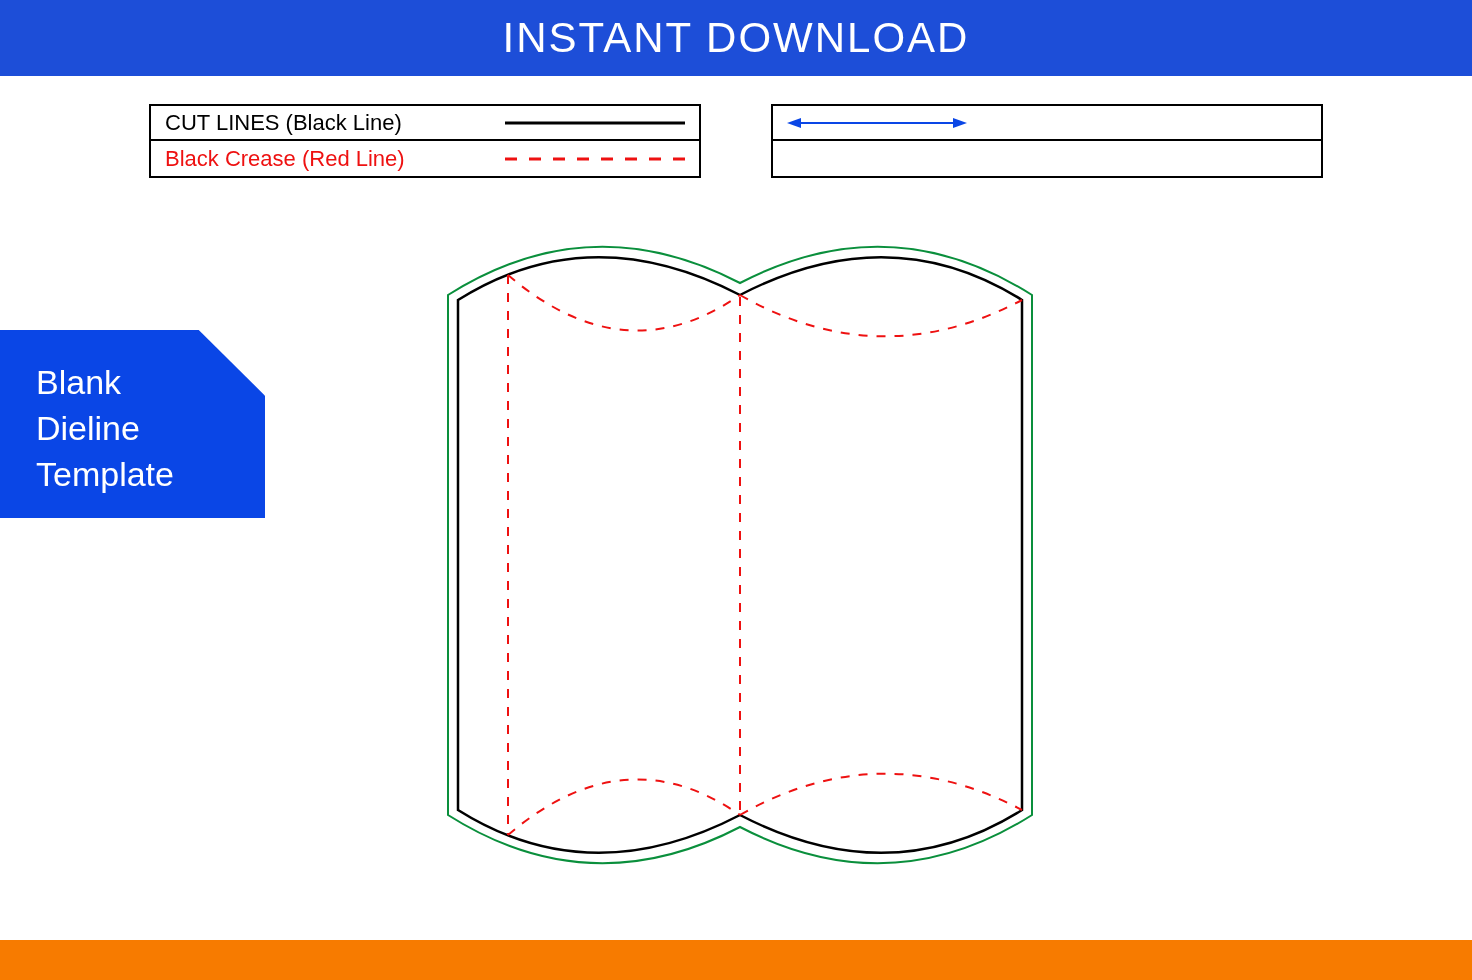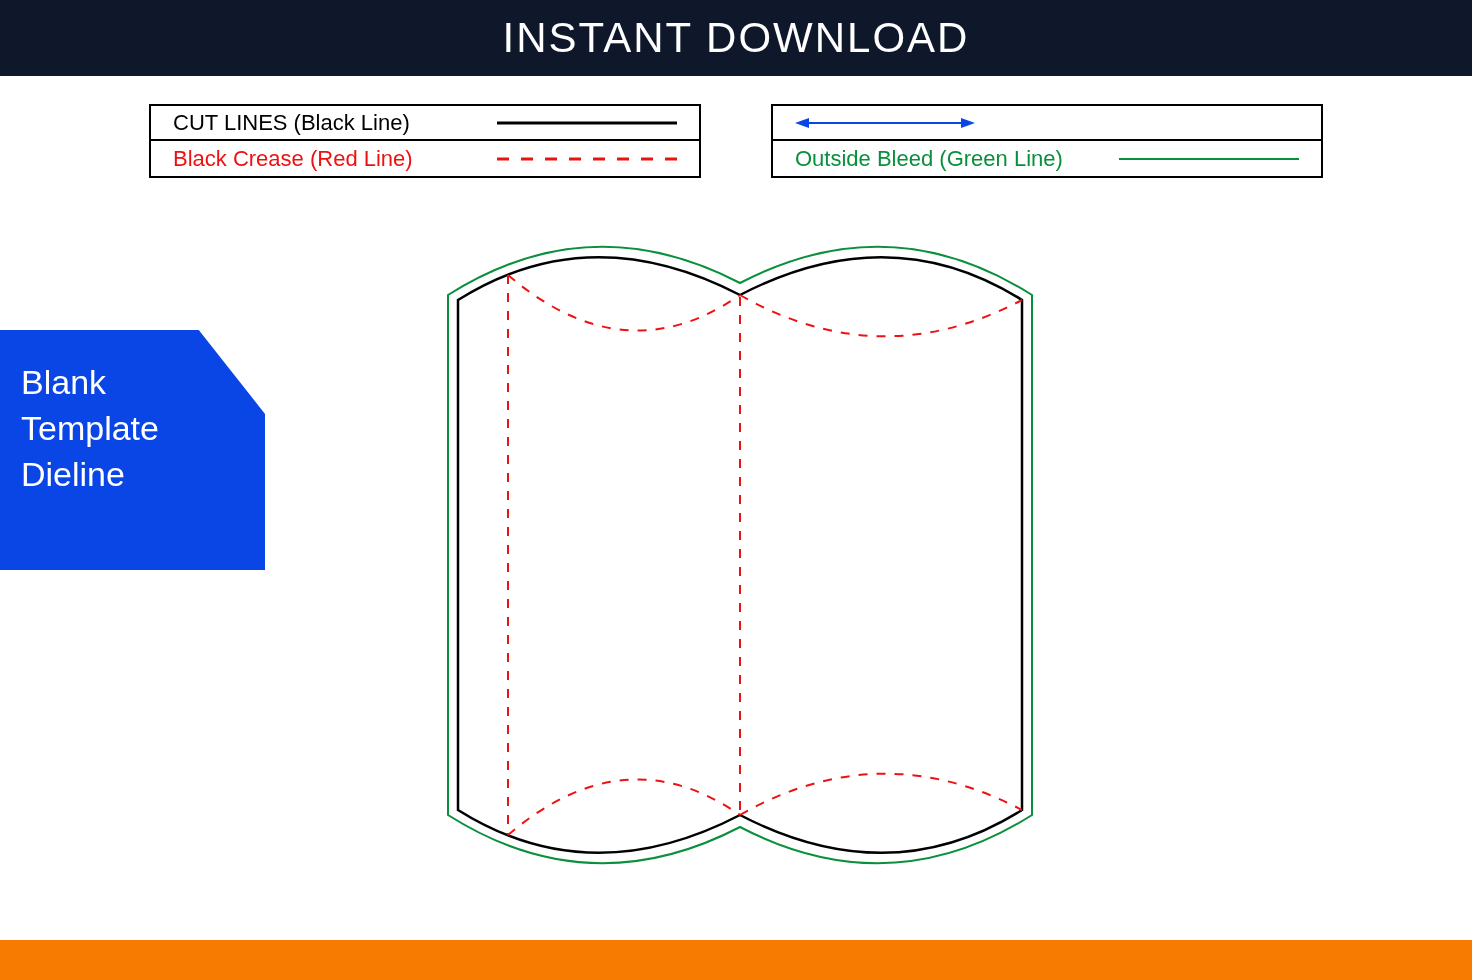--- a/index.html
+++ b/index.html
@@ -7,21 +7,21 @@
     width: 1472px;
     height: 980px;
     background: #ffffff;
     font-family: Arial, Helvetica, sans-serif;
     position: relative;
     overflow: hidden;
   }
   .top-banner {
     width: 100%;
     height: 76px;
-    background: #0f172a;
+    background: #1d4ed8;
     display: flex;
     align-items: center;
     justify-content: center;
   }
   .top-banner-text {
     color: #ffffff;
     font-size: 42px;
     font-weight: 500;
     letter-spacing: 2px;
   }
@@ -40,42 +40,42 @@
     margin-top: 28px;
   }
   .legend-box {
     width: 552px;
     border: 2px solid #000;
   }
   .legend-row {
     height: 35px;
     display: flex;
     align-items: center;
-    padding: 0 22px;
+    padding: 0 14px;
     font-size: 22px;
   }
   .legend-row:first-child { border-bottom: 2px solid #000; }
   .legend-label { flex: 1; }
   .legend-sample {
     width: 180px;
     display: flex;
     align-items: center;
     justify-content: center;
   }
   .side-label {
     position: absolute;
     left: 0;
     top: 330px;
     width: 265px;
-    height: 240px;
+    height: 188px;
     background: #0a46e6;
     color: #fff;
     font-size: 34px;
     font-weight: 400;
-    padding: 30px 0 0 21px;
+    padding: 30px 0 0 36px;
     line-height: 1.35;
     clip-path: polygon(0 0, 75% 0, 100% 35%, 100% 100%, 0 100%);
   }
   .dieline-area {
     position: absolute;
     left: 430px;
     top: 205px;
     width: 620px;
     height: 700px;
   }
@@ -109,35 +109,27 @@
   <div class="legend-box">
     <div class="legend-row">
       <span class="legend-sample">
         <svg width="180" height="14">
           <line x1="8" y1="7" x2="172" y2="7" stroke="#0a46e6" stroke-width="2"></line>
           <polygon points="0,7 14,2 14,12" fill="#0a46e6"></polygon>
           <polygon points="180,7 166,2 166,12" fill="#0a46e6"></polygon>
         </svg>
       </span>
     </div>
-    <div class="legend-row">
-      <span class="legend-label" style="color:#0a8f3c">Outside Bleed (Green Line)</span>
-      <span class="legend-sample">
-        <svg width="180" height="10">
-            <line x1="0" y1="5" x2="180" y2="5" stroke="#0a8f3c" stroke-width="2"></line>
-          </svg>
-      </span>
-    </div>
   </div>
 </div>
 
 <div class="side-label">
   <div>Blank</div>
+  <div>Dieline</div>
   <div>Template</div>
-  <div>Dieline</div>
 </div>
 
 <div class="dieline-area">
   <svg width="620" height="700" viewBox="0 0 620 700">
 
     <path d="M 18 90
              L 18 610
              Q 160 700 310 622
              Q 460 700 602 610
              L 602 90

